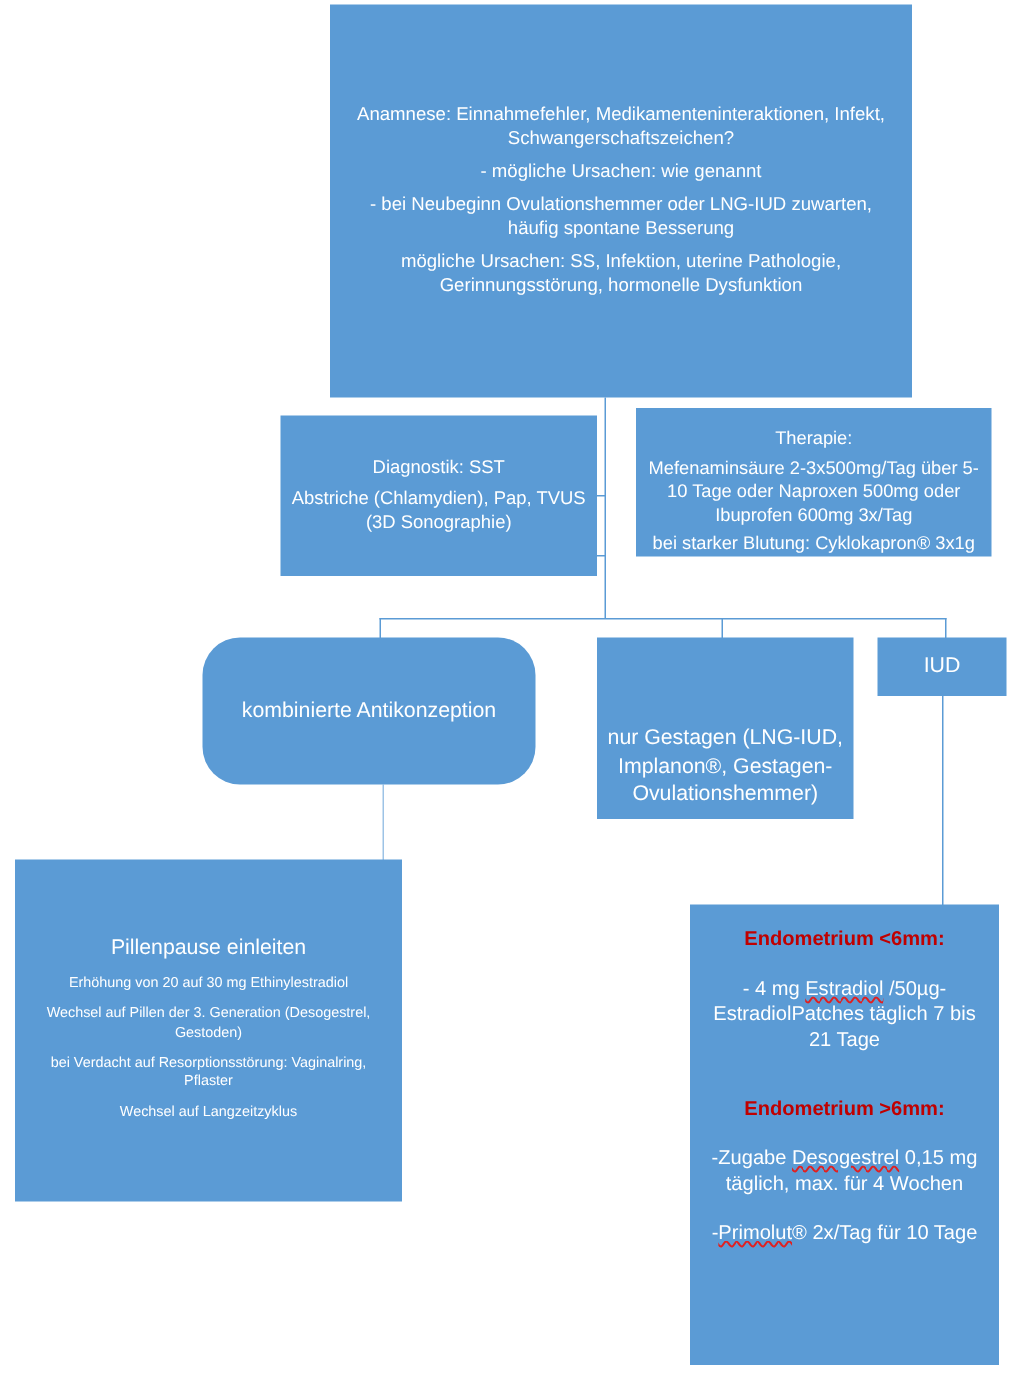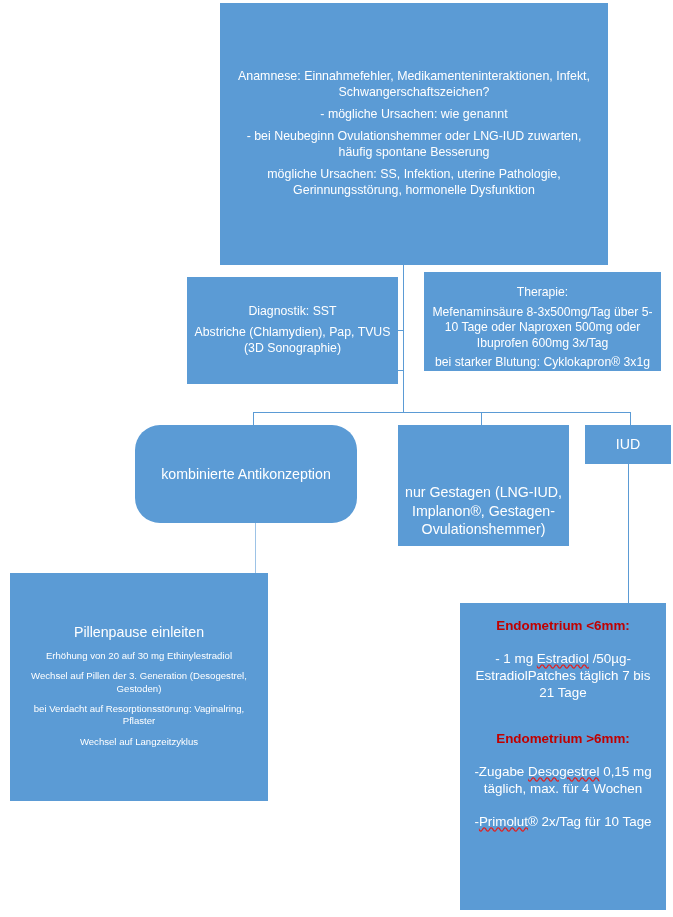--- a/index.html
+++ b/index.html
@@ -99,21 +99,21 @@
     <p>mögliche Ursachen: SS, Infektion, uterine Pathologie, Gerinnungsstörung, hormonelle Dysfunktion</p>
   </div>
 
   <div class="box" id="box-diagnostik">
     <p>Diagnostik: SST</p>
     <p>Abstriche (Chlamydien), Pap, TVUS (3D Sonographie)</p>
   </div>
 
   <div class="box" id="box-therapie">
     <p>Therapie:</p>
-    <p>Mefenaminsäure 8-3x500mg/Tag über 5-10 Tage oder Naproxen 500mg oder Ibuprofen 600mg 3x/Tag</p>
+    <p>Mefenaminsäure 2-3x500mg/Tag über 5-10 Tage oder Naproxen 500mg oder Ibuprofen 600mg 3x/Tag</p>
     <div class="gap"></div>
     <p>bei starker Blutung: Cyklokapron® 3x1g</p>
   </div>
 
   <div class="box" id="box-kombi">
     <p>kombinierte Antikonzeption</p>
   </div>
 
   <div class="box" id="box-gestagen">
     <p>nur Gestagen (LNG-IUD, Implanon®, Gestagen-Ovulationshemmer)</p>
@@ -127,21 +127,21 @@
     <p class="title">Pillenpause einleiten</p>
     <p>Erhöhung von 20 auf 30 mg Ethinylestradiol</p>
     <p>Wechsel auf Pillen der 3. Generation (Desogestrel, Gestoden)</p>
     <p>bei Verdacht auf Resorptionsstörung: Vaginalring, Pflaster</p>
     <p>Wechsel auf Langzeitzyklus</p>
   </div>
 
   <div class="box" id="box-endometrium">
     <p class="hd">Endometrium &lt;6mm:</p>
     <div class="gap"></div>
-    <p><span>- 1 mg </span><span class="sp">Estradiol</span><span> /50µg-EstradiolPatches täglich 7 bis 21 Tage</span></p>
+    <p><span>- 4 mg </span><span class="sp">Estradiol</span><span> /50µg-EstradiolPatches täglich 7 bis 21 Tage</span></p>
     <div class="gap"></div>
     <div class="gap"></div>
     <p class="hd">Endometrium &gt;6mm:</p>
     <div class="gap"></div>
     <p><span>-Zugabe </span><span class="sp">Desogestrel</span><span> 0,15 mg täglich, max. für 4 Wochen</span></p>
     <div class="gap"></div>
     <p><span>-</span><span class="sp">Primolut</span><span>® 2x/Tag für 10 Tage</span></p>
   </div>
 
 </div>

